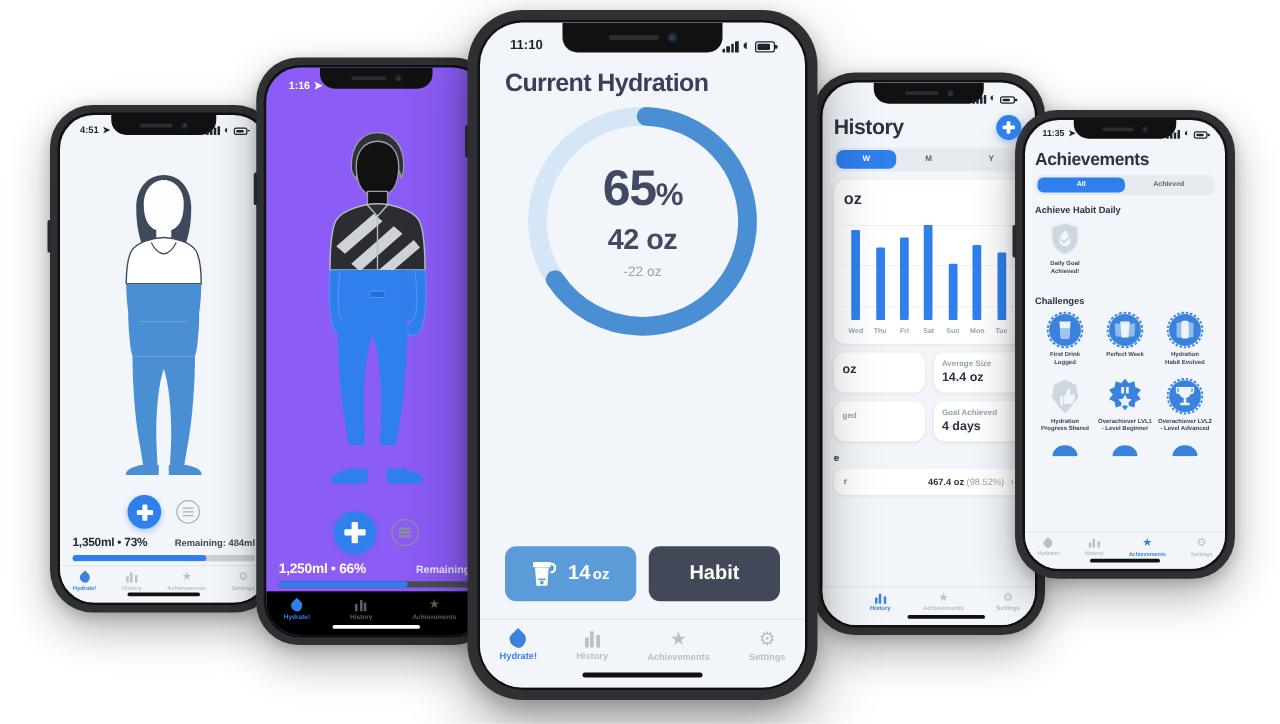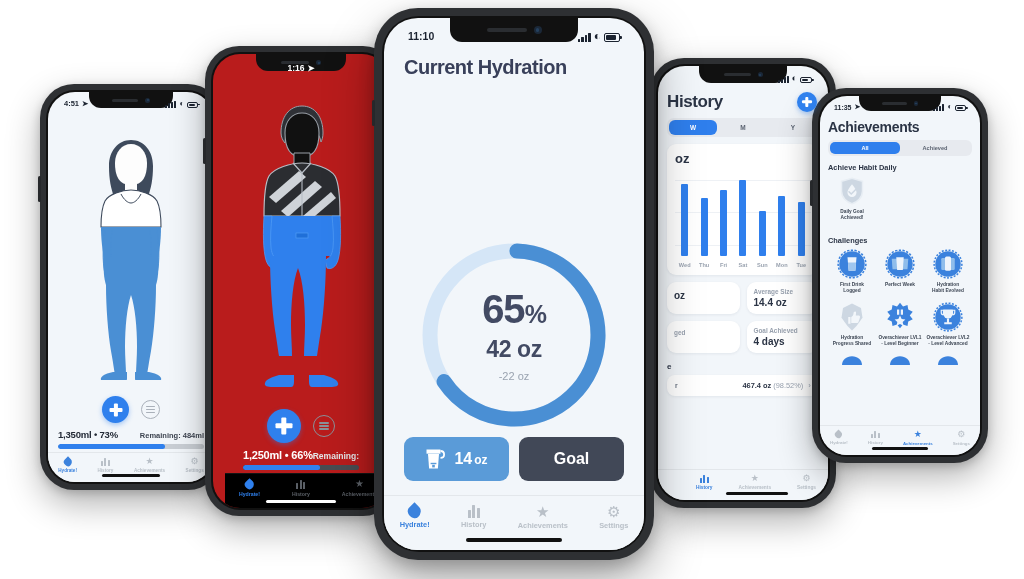--- a/index.html
+++ b/index.html
@@ -26,21 +26,21 @@
     position: relative; width: 100%; height: 100%;
     background: #111; border-radius: 29px; padding: 2px;
     overflow: hidden;
   }
   .screen {
     position: relative; width: 100%; height: 100%;
     border-radius: 27px; overflow: hidden;
     background: #f2f6fa;
     display: flex; flex-direction: column;
   }
-  .screen.dark { background: #b91c1c; align-items: center; }
+  .screen.dark { background: #8b5cf6; }
 
   
   .notch {
     position: absolute; left: 50%; transform: translateX(-50%);
     top: 0; background: #111;
     border-bottom-left-radius: 12px; border-bottom-right-radius: 12px;
     z-index: 6; display: flex; align-items: center; justify-content: center; gap: 7px;
   }
   .speaker { background: #2a2d31; border-radius: 3px; }
   .cam { background: #1b2838; border-radius: 50%; }
@@ -180,21 +180,21 @@
   #p5 .tablabel { font-size:4.4px; }
 
   
   #p3 { left: 374px; top: 8px; width: 280px; height: 552px; border-radius: 44px; padding: 8px;
         box-shadow: 0 22px 48px rgba(0,0,0,.34), 0 6px 16px rgba(0,0,0,.2); z-index: 30; }
   #p3 .bezel { border-radius: 37px; }
   #p3 .screen { border-radius: 34px; }
   #p3 .statusbar { padding: 12px 24px 4px; font-size: 10.5px; }
   .c-body { flex:1; display:flex; flex-direction:column; padding: 0 20px; }
   .c-title { font-size:20px; font-weight:bold; color:#39405a; letter-spacing:-.5px; margin: 10px 0 4px; }
-  .donut-wrap { flex:1; display:flex; align-items:flex-end; justify-content:center; margin-top:-4px;}
+  .donut-wrap { flex:1; display:flex; align-items:flex-start; justify-content:center; margin-top:-4px;}
   .donut { position:relative; width:196px; height:196px; }
   .donut svg { display:block; }
   .donut-center { position:absolute; inset:0; display:flex; flex-direction:column;
                   align-items:center; justify-content:center; }
   .d-pct { font-size:40px; font-weight:bold; color:#424a63; letter-spacing:-1.5px; line-height:1; }
   .d-pct span { font-size:25px; letter-spacing:-1px; }
   .d-oz { font-size:23px; font-weight:bold; color:#424a63; margin-top:7px; letter-spacing:-.4px; }
   .d-sub { font-size:11px; color:#9aa3b0; margin-top:7px; }
   .quick { display:grid; grid-template-columns:1fr 1fr; gap:10px; margin:4px 0 14px; }
   .qbtn { background:#5a9bd8; border-radius:9px; height:44px; display:flex; align-items:center;
@@ -725,21 +725,21 @@
             <svg width="20" height="22" viewBox="0 0 20 22" aria-hidden="true">
               <path d="M1.5 1.5h14v4.2h-14z" fill="#fff"></path>
               <path d="M3 6h11l-1.1 14.5H4.1z" fill="#fff"></path>
               <path d="M15.5 3c2.4 0 3.6 1.6 3.6 3.4s-1.2 3.4-3.6 3.4" fill="none" stroke="#fff" stroke-width="1.8"></path>
               <path d="M5.6 15.5h5.8" stroke="#5a9bd8" stroke-width="1.4"></path>
               <rect x="7.2" y="16.8" width="2.6" height="2.6" fill="#5a9bd8"></rect>
             </svg>
             <span class="q-val"><span>14</span><em>oz</em></span>
           </div>
           <div class="qbtn other">
-            <span class="q-other">Goal</span>
+            <span class="q-other">Habit</span>
           </div>
         </div>
       </div>
 
       <div class="tabbar">
         <div class="tabitem active">
           <span class="tabicon">
                 <span class="drop" style="width:13px;height:13px"></span>
               </span>
           <span class="tablabel">Hydrate!</span>

